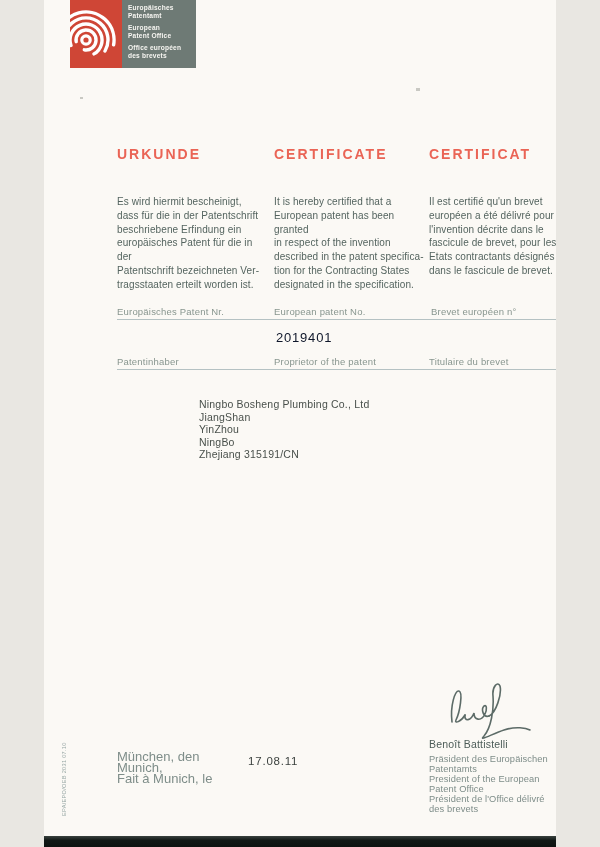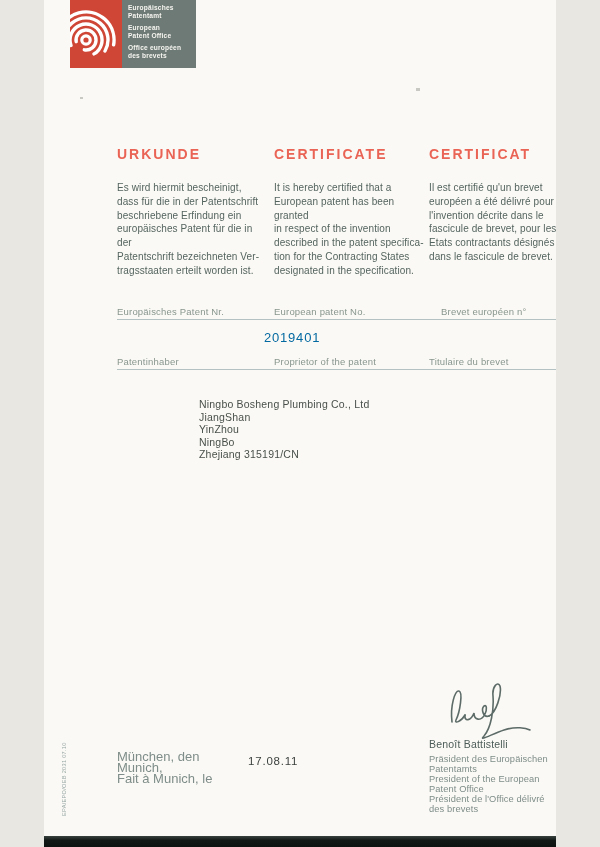--- a/index.html
+++ b/index.html
@@ -27,33 +27,33 @@
     letter-spacing:.2px;white-space:pre-line;margin-bottom:5px;
   }
   
   .col{position:absolute;top:146px;width:152px;}
   .col.c1{left:73px}.col.c2{left:230px}.col.c3{left:385px;width:146px}
   .col-title{
     color:#ea6455;font-size:14px;font-weight:bold;
     letter-spacing:2px;margin:0 0 0 0;
   }
   .col-body{
-    margin-top:19px;color:#54645f;font-size:10px;line-height:13.8px;
+    margin-top:33px;color:#54645f;font-size:10px;line-height:13.8px;
     white-space:pre-line;letter-spacing:.1px;
   }
   
   .field-label{
     position:absolute;font-size:9.5px;color:#88968f;letter-spacing:.2px;
   }
   .rule{
     position:absolute;left:73px;width:455px;height:1px;background:#b5c2c3;
   }
   .patent-number{
-    position:absolute;left:220px;top:330px;
-    font-size:13px;color:#0369a1;letter-spacing:.8px;
+    position:absolute;left:232px;top:330px;
+    font-size:13px;color:#0f172a;letter-spacing:.8px;
   }
   .proprietor{
     position:absolute;left:155px;top:398px;
     font-size:10.5px;line-height:12.6px;color:#49504b;
     white-space:pre-line;letter-spacing:.2px;
   }
   
   .signature-svg{position:absolute;left:398px;top:682px;}
   .sig-name{
     position:absolute;left:385px;top:738px;
@@ -138,21 +138,21 @@
     <div class="col-body">Il est certifié qu'un brevet
 européen a été délivré pour
 l'invention décrite dans le
 fascicule de brevet, pour les
 Etats contractants désignés
 dans le fascicule de brevet.</div>
   </div>
 
   <div class="field-label" style="left:73px;top:306px">Europäisches Patent Nr.</div>
   <div class="field-label" style="left:230px;top:306px">European patent No.</div>
-  <div class="field-label" style="left:397px;top:306px">Brevet européen n°</div>
+  <div class="field-label" style="left:387px;top:306px">Brevet européen n°</div>
   <div class="rule" style="top:319px"></div>
   <div class="patent-number">2019401</div>
 
   <div class="field-label" style="left:73px;top:356px">Patentinhaber</div>
   <div class="field-label" style="left:230px;top:356px">Proprietor of the patent</div>
   <div class="field-label" style="left:385px;top:356px">Titulaire du brevet</div>
   <div class="rule" style="top:369px"></div>
   <div class="proprietor">Ningbo Bosheng Plumbing Co., Ltd
 JiangShan
 YinZhou

